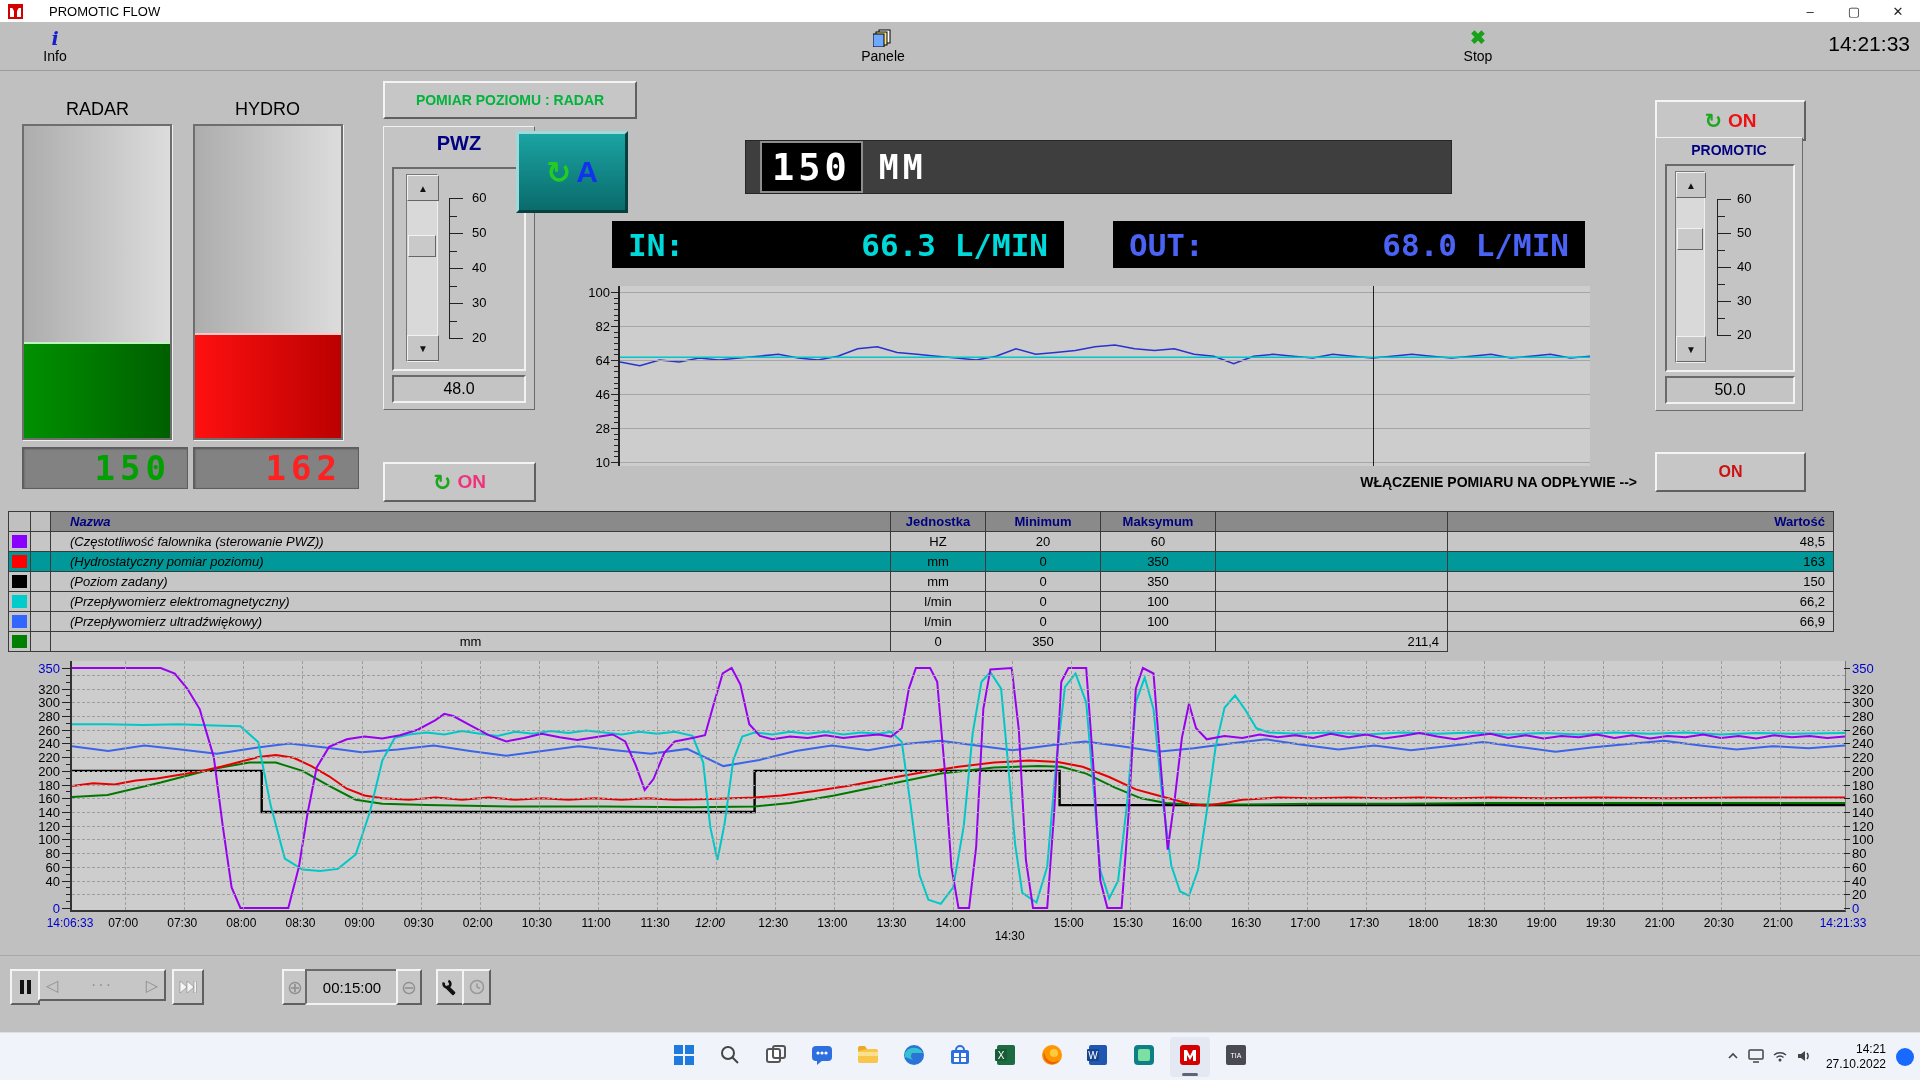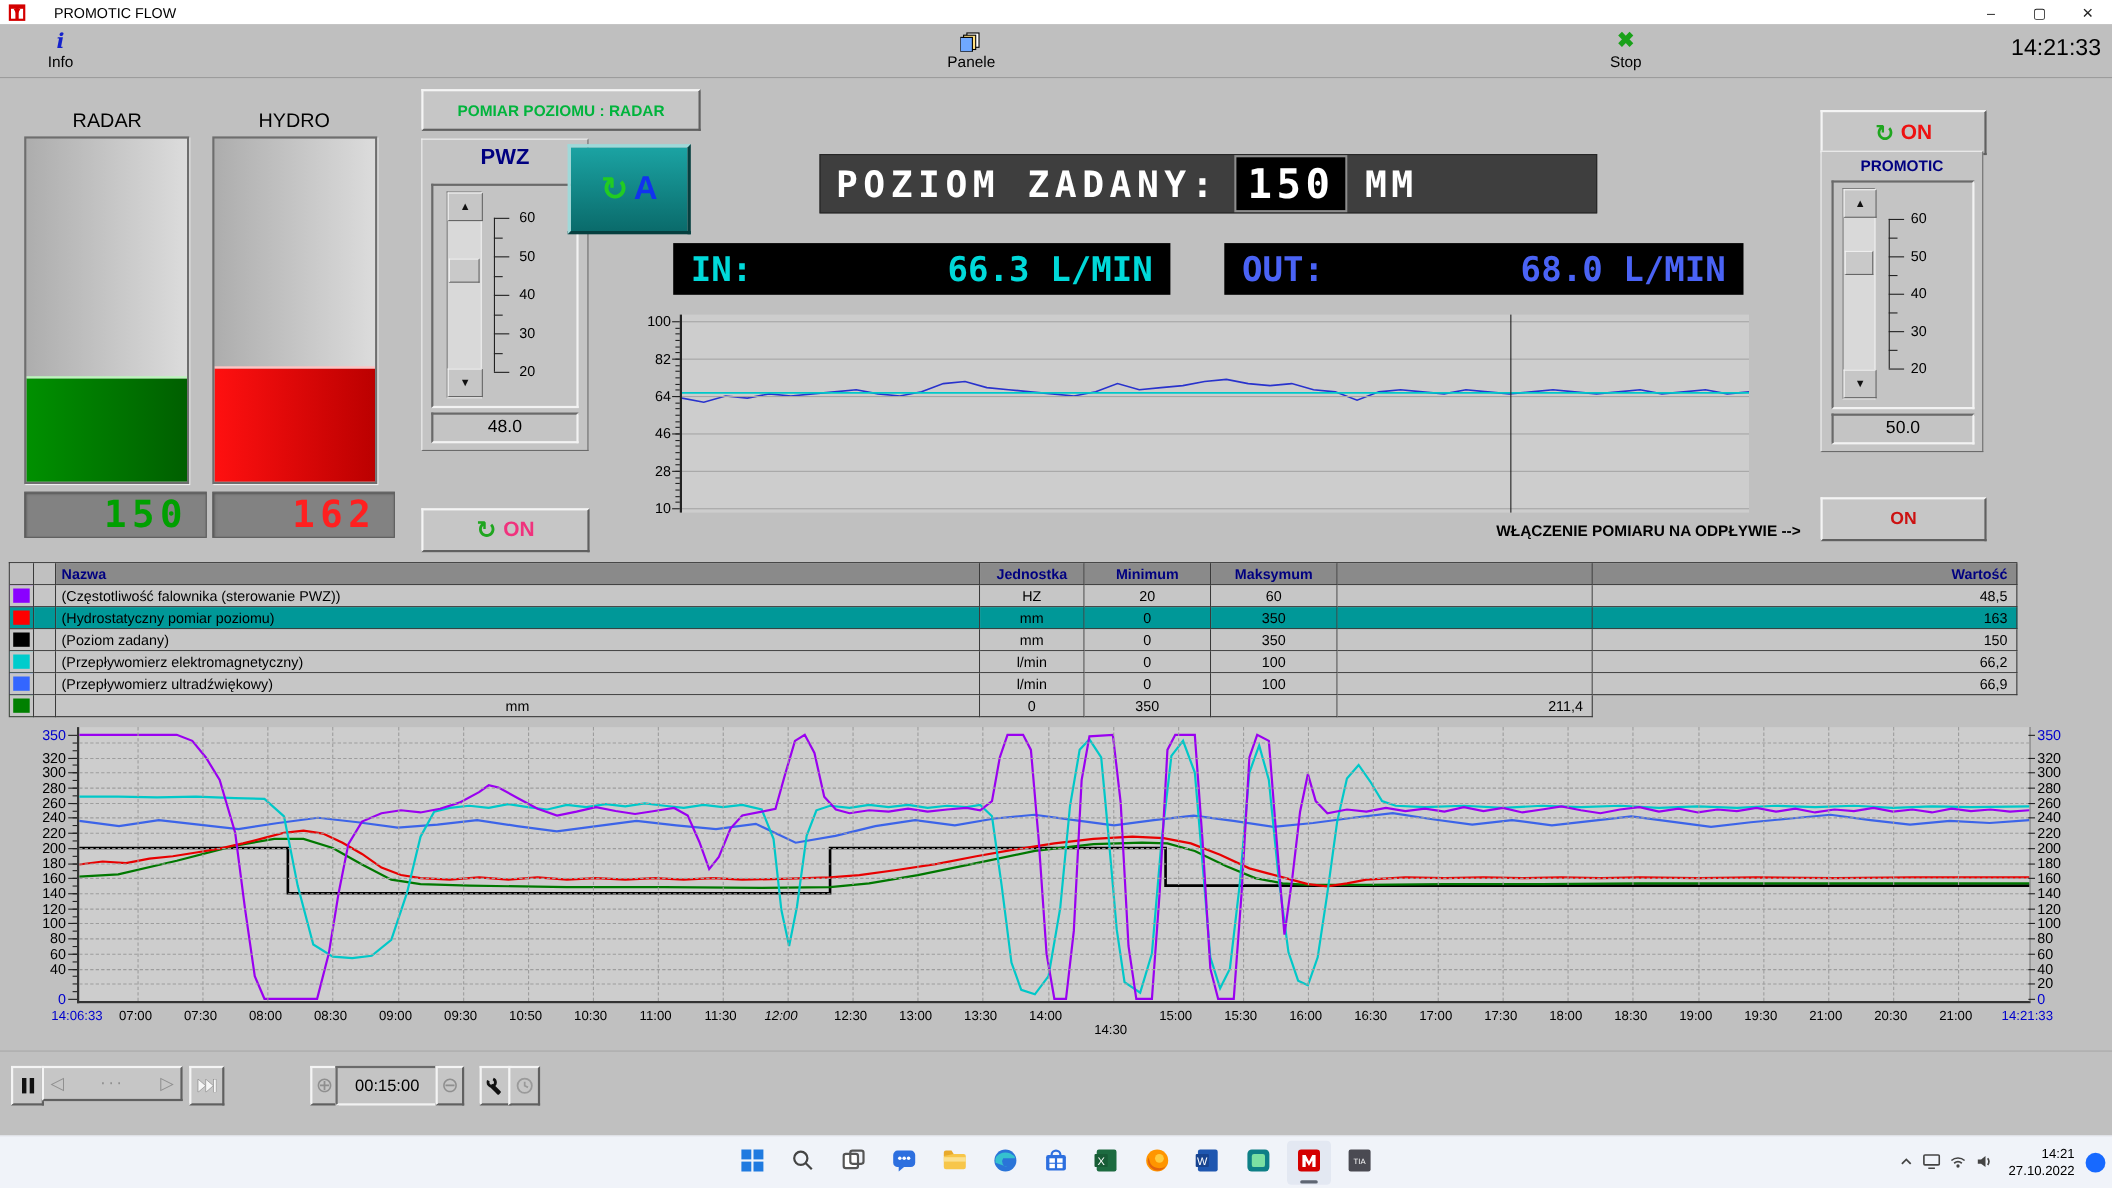--- a/index.html
+++ b/index.html
@@ -53,21 +53,21 @@
   .grid-hs{position:absolute;left:0;width:100%;height:1px;background:#a6a6a6;}
   .grid-v{position:absolute;top:0;height:100%;width:0;border-left:1px dashed #9d9d9d;}
   .axis-lab{position:absolute;font-size:13px;transform:translateY(-50%);}
   .xlab{position:absolute;font-size:12px;transform:translateX(-50%);white-space:nowrap;}
   
   #param-table{left:8px;top:511px;display:grid;grid-template-columns:22px 20px 840px 95px 115px 115px 232px 1fr;width:1825px;border-top:1px solid #3a3a3a;border-left:1px solid #3a3a3a;font-size:13px;}
   #param-table .cell{border-right:1px solid #3a3a3a;border-bottom:1px solid #3a3a3a;height:19px;display:flex;align-items:center;background:#c6c6c6;}
   #param-table .hdr{background:#8a8a8a;color:#000080;font-weight:bold;}
   #param-table .hdr-lite{background:#c0c0c0;}
   #param-table .sel{background:#009898;}
-  .cell.c-name{padding-left:5px;}
+  .cell.c-name{padding-left:19px;font-style:italic;}
   .cell.c-center{justify-content:center;}
   .cell.c-right{justify-content:flex-end;padding-right:8px;}
   .swatch{width:100%;height:100%;box-sizing:border-box;border:3px solid #c6c6c6;}
   
   .pb-btn{position:absolute;display:flex;align-items:center;justify-content:center;}
   .pb-glyph{color:#8f8f8f;font-size:16px;}
   
   #taskbar{left:0;top:1032px;width:1920px;height:48px;background:#f0f3f9;border-top:1px solid #dcdfe4;display:flex;align-items:center;}
   #tb-center{position:absolute;left:50%;transform:translateX(-50%);display:flex;gap:6px;align-items:center;}
   .tb-app{width:40px;height:40px;border-radius:4px;display:flex;align-items:center;justify-content:center;position:relative;}
@@ -165,21 +165,20 @@
     <span class="cyc" style="font-size:22px">↻</span>
     <span id="pwz-on-label" style="color: rgb(240, 50, 125);">ON</span>
   </div>
 
   <div class="abs" style="left:516px;top:131px;width:106px;height:76px;background:linear-gradient(180deg,#1ba3a3,#0a6b6b);border:3px solid;border-color:#9fd9d9 #063f3f #063f3f #9fd9d9;display:flex;align-items:center;justify-content:center;gap:5px">
     <span class="cyc" style="font-size:30px;color:#22cc22">↻</span>
     <span style="color:#1133ee;font-weight:bold;font-size:30px">A</span>
   </div>
 
   <div class="abs dark-strip" style="left:745px;top:140px;width:705px;height:52px">
-    <span class="seg" style="font-size:33px;letter-spacing:5px;padding-left:14px">POZIOM ZADANY:</span>
     <span class="seg" style="margin-left:14px;background:#000;border:2px solid #8d8d8d;font-size:37px;letter-spacing:4px;padding:1px 10px;height:46px;display:flex;align-items:center">150</span>
     <span class="seg" style="font-size:33px;letter-spacing:4px;margin-left:16px">MM</span>
   </div>
 
   <div class="abs black-disp seg" style="left:612px;top:221px;width:420px;height:47px;color:#00d9d9">
     <span>IN:</span>
     <span>66.3 L/MIN</span>
   </div>
   <div class="abs black-disp seg" style="left:1113px;top:221px;width:440px;height:47px;color:#4a63f5">
     <span>OUT:</span>
@@ -350,21 +349,21 @@
           <polyline points="0.0,85.2 36.2,90.0 72.4,84.5 108.6,88.6 144.7,92.7 180.9,87.2 217.1,82.4 253.3,86.5 289.5,91.3 325.7,88.6 361.8,84.5 398.0,90.0 434.2,94.8 470.4,90.0 506.6,85.2 542.8,89.3 578.9,92.7 615.1,87.9 651.3,105.1 687.5,98.9 723.7,90.0 759.9,84.5 796.0,89.3 832.2,83.1 868.4,79.7 904.6,84.5 940.8,89.3 977.0,84.5 1013.1,80.4 1049.3,85.2 1085.5,90.7 1121.7,87.2 1157.9,82.4 1194.1,78.3 1230.2,83.8 1266.4,88.6 1302.6,84.5 1338.8,89.3 1375.0,85.2 1411.2,81.1 1447.3,85.9 1483.5,90.7 1519.7,86.5 1555.9,83.1 1592.1,79.7 1628.3,84.5 1664.4,88.6 1700.6,85.2 1736.8,87.2 1773.0,84.5" fill="none" stroke="#3c64e8" stroke-width="2"></polyline>
           <polyline points="0.0,63.2 35.5,63.2 70.9,63.9 106.4,63.2 141.8,64.6 168.4,65.3 186.2,81.1 198.6,144.1 212.8,197.6 230.5,208.6 248.2,210.0 265.9,207.9 283.7,193.5 297.9,151.0 310.3,99.6 322.7,76.9 336.9,73.5 354.6,71.5 372.3,73.5 390.1,70.1 407.8,72.8 425.5,74.9 443.3,70.8 461.0,72.8 478.7,70.1 496.4,72.1 514.2,69.4 531.9,71.5 549.6,73.5 567.4,70.8 585.1,72.8 602.8,70.8 620.5,74.9 631.2,101.6 638.3,166.1 645.4,199.0 652.5,163.3 661.3,98.9 670.2,75.6 682.6,71.5 700.3,73.5 718.1,70.8 735.8,72.8 753.5,70.8 771.3,73.5 789.0,71.5 806.7,72.8 819.1,70.8 829.8,81.1 838.6,144.1 847.5,214.1 856.4,238.8 868.8,242.9 881.2,226.4 891.8,164.7 900.7,72.1 909.5,20.7 918.4,11.1 929.1,27.6 936.1,103.0 943.2,183.9 950.3,231.9 964.5,241.5 975.2,205.9 984.0,103.0 992.9,26.2 1003.5,12.5 1014.2,41.3 1021.2,123.6 1028.3,209.3 1037.2,237.4 1046.1,219.6 1054.9,144.1 1063.8,41.3 1072.7,16.6 1081.5,48.1 1090.4,137.3 1099.3,204.5 1108.1,230.5 1117.0,234.7 1125.9,209.3 1134.7,151.0 1143.6,85.9 1152.5,46.8 1163.1,34.4 1173.7,49.5 1184.4,67.3 1196.8,71.5 1223.4,72.8 1258.8,71.5 1294.3,73.5 1329.8,71.5 1365.2,72.8 1400.7,71.5 1436.1,73.5 1471.6,72.1 1507.0,73.5 1542.5,71.5 1578.0,72.8 1613.4,71.5 1648.9,73.5 1684.3,72.1 1719.8,72.8 1773.0,72.1" fill="none" stroke="#00c8c8" stroke-width="2"></polyline>
           <polyline points="0.0,7.0 88.7,7.0 102.8,12.5 115.2,27.6 127.7,48.1 141.8,96.1 150.7,164.7 159.6,226.4 168.4,247.0 216.3,247.0 226.9,205.9 235.8,151.0 244.7,106.4 257.1,85.9 274.8,78.3 292.5,75.6 310.3,77.6 328.0,74.2 345.7,68.7 363.5,59.1 372.3,52.9 381.2,55.0 398.9,64.6 416.7,74.2 434.4,80.4 452.1,76.9 469.8,72.8 487.6,76.3 505.3,79.0 523.0,76.3 540.8,73.5 553.2,80.4 563.8,104.4 572.7,129.1 581.5,118.1 592.2,92.0 602.8,80.4 620.5,76.9 633.0,74.2 641.8,42.7 650.7,12.5 659.6,7.0 668.4,23.5 677.3,63.2 687.9,74.9 700.3,78.3 718.1,75.6 735.8,76.9 753.5,74.2 771.3,76.9 789.0,74.9 806.7,73.5 819.1,75.6 829.8,67.3 836.9,27.6 843.9,7.0 858.1,7.0 865.2,20.7 872.3,103.0 879.4,205.9 886.5,247.0 897.1,247.0 904.2,185.3 911.3,48.1 918.4,8.4 939.7,7.0 946.8,68.7 953.9,199.0 961.0,247.0 975.2,247.0 982.2,151.0 989.3,20.7 996.4,7.0 1014.2,7.0 1021.2,103.0 1028.3,219.6 1035.4,247.0 1049.6,247.0 1056.7,151.0 1063.8,27.6 1070.9,7.0 1081.5,12.5 1088.6,103.0 1095.7,188.7 1102.8,137.3 1109.9,76.9 1117.0,42.7 1124.1,67.3 1134.7,78.3 1152.5,74.9 1170.2,76.9 1187.9,73.5 1205.6,76.3 1223.4,74.2 1241.1,76.9 1258.8,72.8 1276.6,76.3 1294.3,73.5 1312.0,77.6 1329.8,74.9 1347.5,72.1 1365.2,75.6 1382.9,78.3 1400.7,74.9 1418.4,72.8 1436.1,76.9 1453.9,74.2 1471.6,77.6 1489.3,74.9 1507.0,76.3 1524.8,73.5 1542.5,76.9 1560.2,74.2 1578.0,77.6 1595.7,74.9 1613.4,76.3 1631.2,73.5 1648.9,76.9 1666.6,74.9 1684.3,77.6 1702.1,74.2 1719.8,76.3 1737.5,74.9 1755.3,76.9 1773.0,75.6" fill="none" stroke="#9a00f0" stroke-width="2"></polyline>
         </svg></div>
       <div class="xlab" style="left: 123.19px; top: 261px;">07:00</div>
       <div class="xlab" style="left: 182.29px; top: 261px;">07:30</div>
       <div class="xlab" style="left: 241.39px; top: 261px;">08:00</div>
       <div class="xlab" style="left: 300.49px; top: 261px;">08:30</div>
       <div class="xlab" style="left: 359.59px; top: 261px;">09:00</div>
       <div class="xlab" style="left: 418.69px; top: 261px;">09:30</div>
-      <div class="xlab" style="left: 477.79px; top: 261px;">10:50</div>
+      <div class="xlab" style="left: 477.79px; top: 261px;">02:00</div>
       <div class="xlab" style="left: 536.89px; top: 261px;">10:30</div>
       <div class="xlab" style="left: 595.99px; top: 261px;">11:00</div>
       <div class="xlab" style="left: 655.09px; top: 261px;">11:30</div>
       <div class="xlab" style="left: 710px; top: 261px; font-style: italic;">12:00</div>
       <div class="xlab" style="left: 773.29px; top: 261px;">12:30</div>
       <div class="xlab" style="left: 832.39px; top: 261px;">13:00</div>
       <div class="xlab" style="left: 891.49px; top: 261px;">13:30</div>
       <div class="xlab" style="left: 950.59px; top: 261px;">14:00</div>
       <div class="xlab" style="left: 1009.69px; top: 274px;">14:30</div>
       <div class="xlab" style="left: 1068.79px; top: 261px;">15:00</div>

